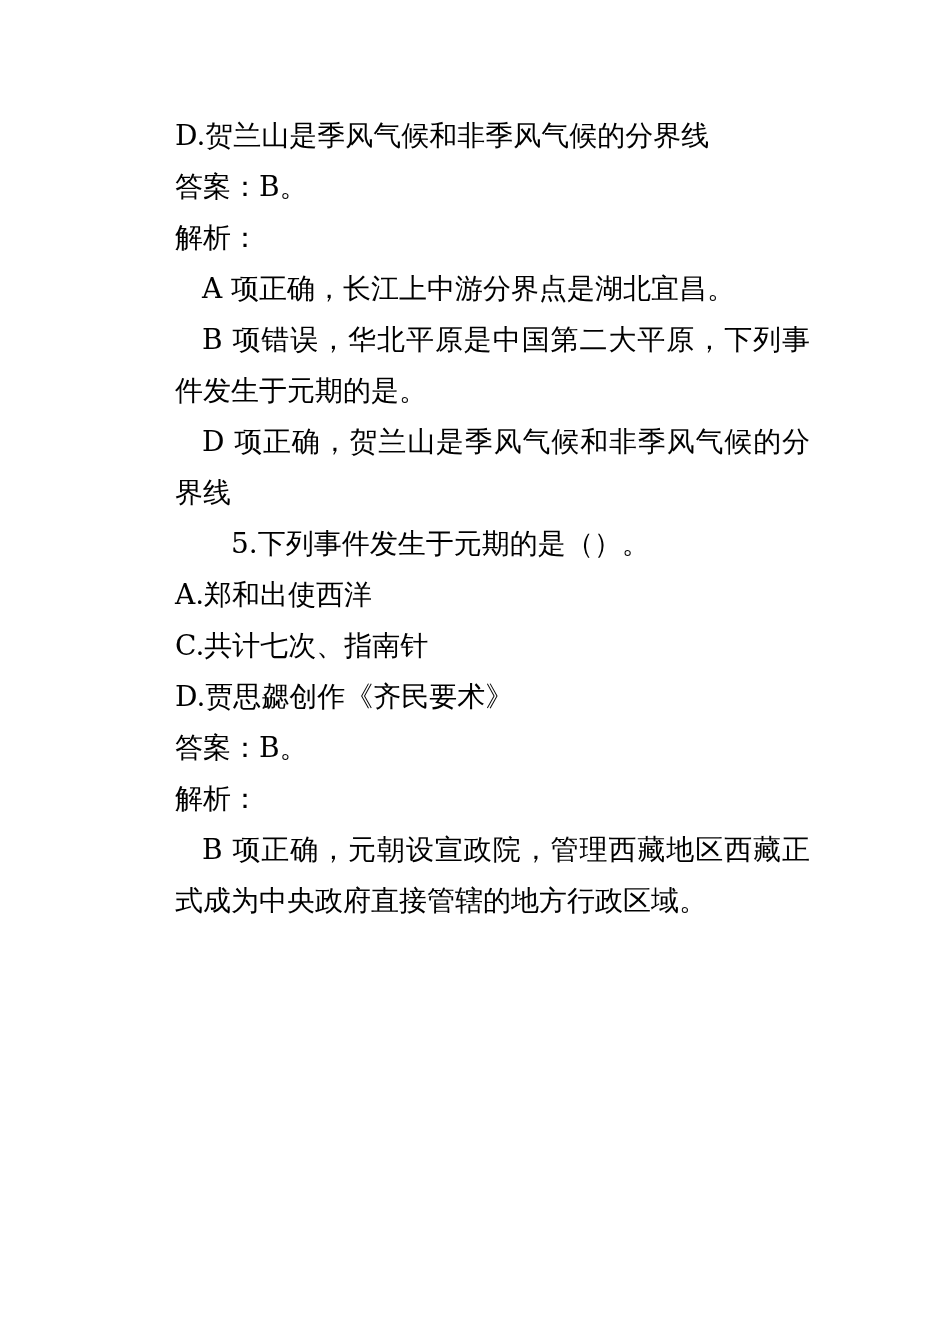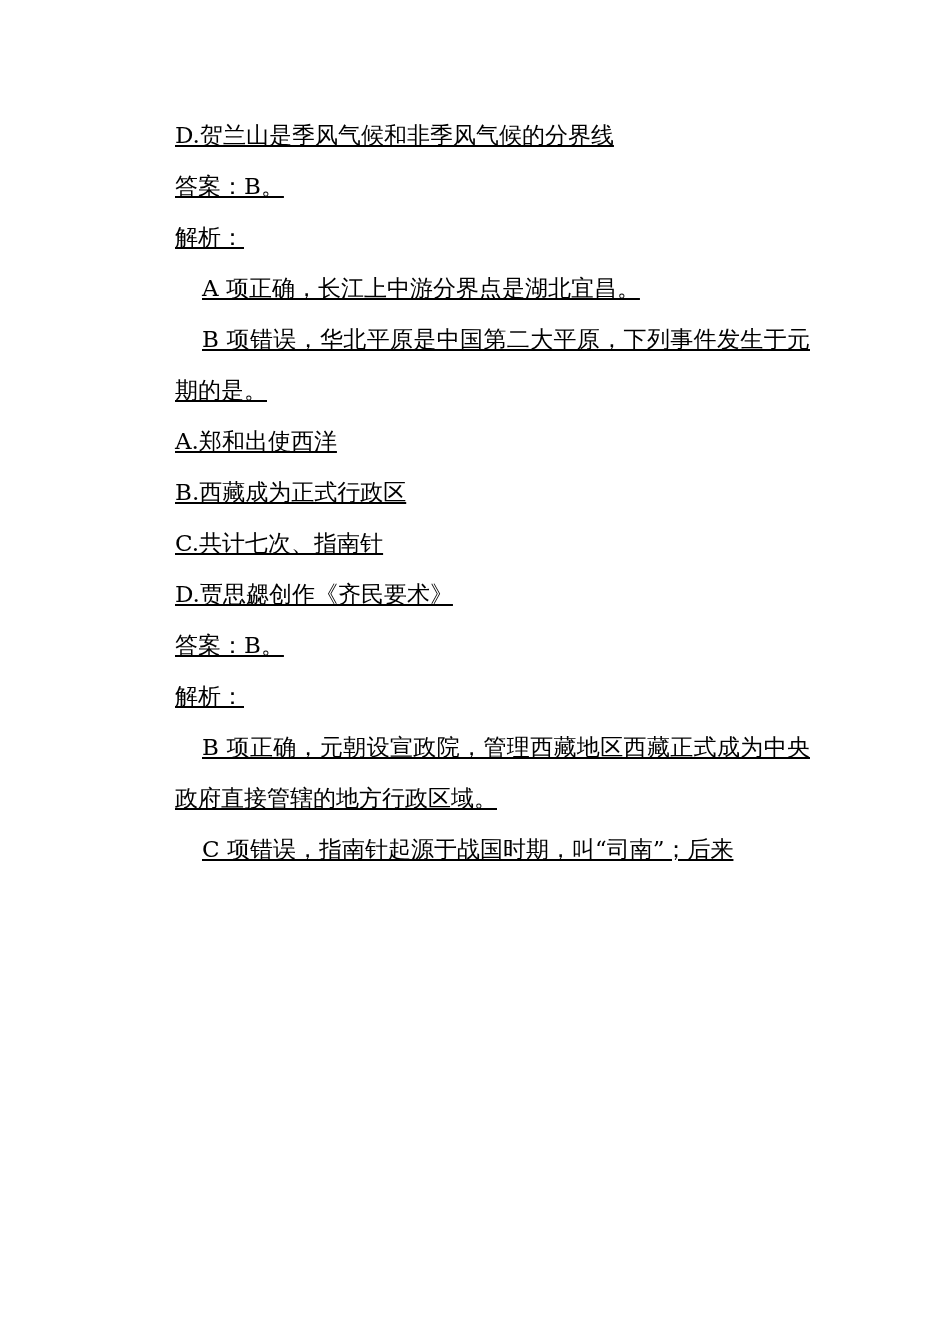--- a/index.html
+++ b/index.html
@@ -15,23 +15,22 @@
     overflow: hidden;
   }
   .page {
     position: relative;
     width: 950px;
     height: 1344px;
     box-sizing: border-box;
     padding: 110px 140px 40px 175px;
   }
   .doc-body {
-    font-size: 23px;
+    font-size: 28px;
     line-height: 51px;
-    text-decoration: underline;
   }
   .para {
     margin: 0;
     text-align: justify;
     text-justify: inter-ideograph;
     white-space: pre-wrap;
   }
   .indent-1 {
     text-indent: 0;
   }
@@ -45,22 +44,22 @@
 </head>
 <body>
 
 <div class="page">
   <div class="doc-body">
     <p class="para indent-1">D.贺兰山是季风气候和非季风气候的分界线</p>
     <p class="para indent-1">答案：B。</p>
     <p class="para indent-1">解析：</p>
     <p class="para indent-2">A 项正确，长江上中游分界点是湖北宜昌。</p>
     <p class="para indent-2">B 项错误，华北平原是中国第二大平原，下列事件发生于元期的是。</p>
+    <p class="para indent-2">D 项正确，贺兰山是季风气候和非季风气候的分界线</p>
+    <p class="para indent-3">5.下列事件发生于元期的是（）。</p>
     <p class="para indent-1">A.郑和出使西洋</p>
-    <p class="para indent-1">B.西藏成为正式行政区</p>
     <p class="para indent-1">C.共计七次、指南针</p>
     <p class="para indent-1">D.贾思勰创作《齐民要术》</p>
     <p class="para indent-1">答案：B。</p>
     <p class="para indent-1">解析：</p>
     <p class="para indent-2">B 项正确，元朝设宣政院，管理西藏地区西藏正式成为中央政府直接管辖的地方行政区域。</p>
-    <p class="para indent-2">C 项错误，指南针起源于战国时期，叫“司南”；后来</p>
   </div>
 </div>
 
 </body></html>

